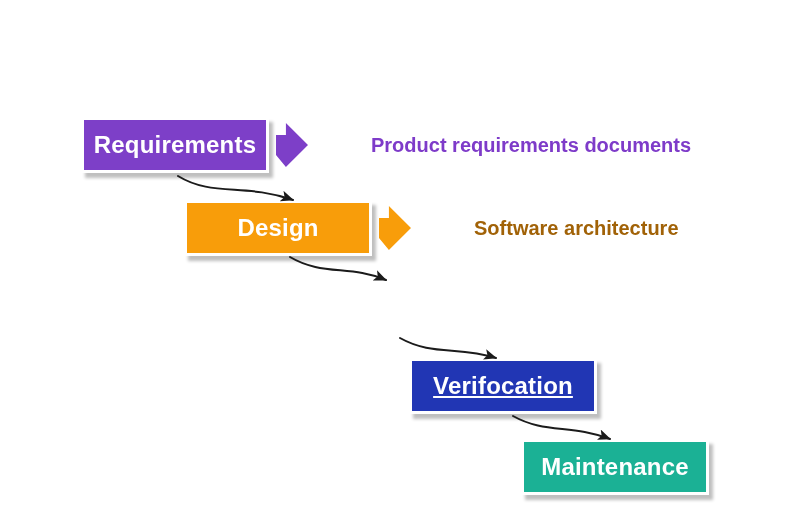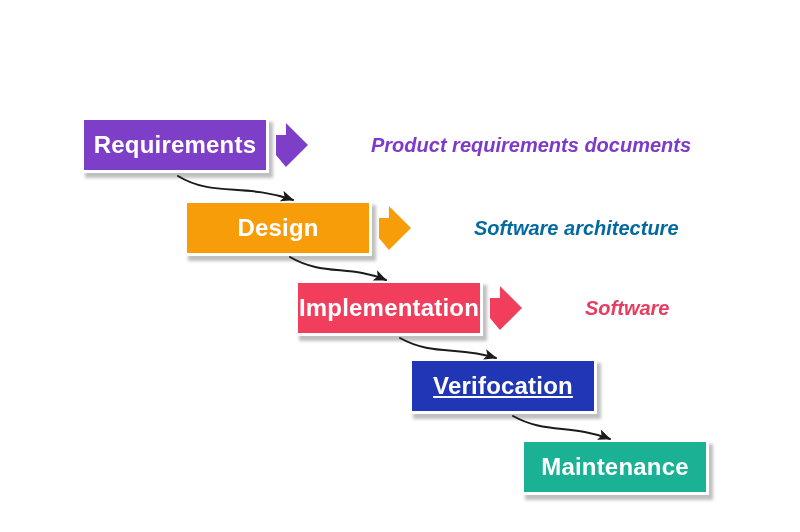--- a/index.html
+++ b/index.html
@@ -24,21 +24,21 @@
     letter-spacing:0.2px; z-index:1;
   }
   .block-arrow {
     position:absolute; left:192px; top:3px;
     width:32px; height:44px;
     clip-path:polygon(0 27%, 31% 27%, 31% 0, 100% 50%, 31% 100%, 0 73%);
   }
   .annotation {
     position:absolute; left:287px; top:0; height:50px;
     display:flex; align-items:center;
-    font-size:20px; font-weight:bold; white-space:nowrap;font-style:italic;
+    font-size:20px; font-weight:bold; white-space:nowrap;
   }
   .connectors {
     position:absolute; left:0; top:0; width:800px; height:532px;
     pointer-events:none; z-index:2;
   }
   .connector { fill:none; stroke-width:2; stroke-linecap:round; }
 </style>
 </head>
 <body>
 
@@ -46,28 +46,23 @@
 
   <div class="step step-0">
     <div class="phase-box" style="background-color: rgb(125, 63, 200);">Requirements</div>
     <div class="block-arrow" style="background-color: rgb(125, 63, 200);"></div>
     <div class="annotation" style="color: rgb(126, 59, 201);">Product requirements documents</div>
   </div>
 
   <div class="step step-1">
     <div class="phase-box" style="background-color: rgb(248, 157, 10);">Design</div>
     <div class="block-arrow" style="background-color: rgb(248, 157, 10);"></div>
-    <div class="annotation" style="color: #0369a1;">Software architecture</div>
+    <div class="annotation" style="color: #a16207;">Software architecture</div>
   </div>
 
-  <div class="step step-2">
-    <div class="phase-box" style="background-color: rgb(242, 62, 93);">Implementation</div>
-    <div class="block-arrow" style="background-color: rgb(242, 62, 93);"></div>
-    <div class="annotation" style="color: rgb(231, 59, 95);">Software</div>
-  </div>
 
   <div class="step step-3">
     <div class="phase-box" style="background-color: rgb(33, 54, 180); text-decoration: underline;">Verifocation</div>
   </div>
 
   <div class="step step-4">
     <div class="phase-box" style="background-color: rgb(27, 177, 149);">Maintenance</div>
   </div>
 
   <svg class="connectors" viewBox="0 0 800 532" xmlns="http://www.w3.org/2000/svg">

